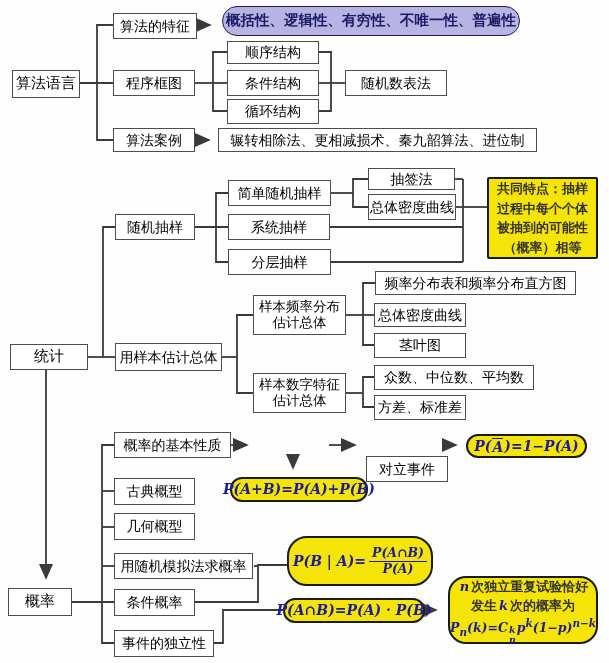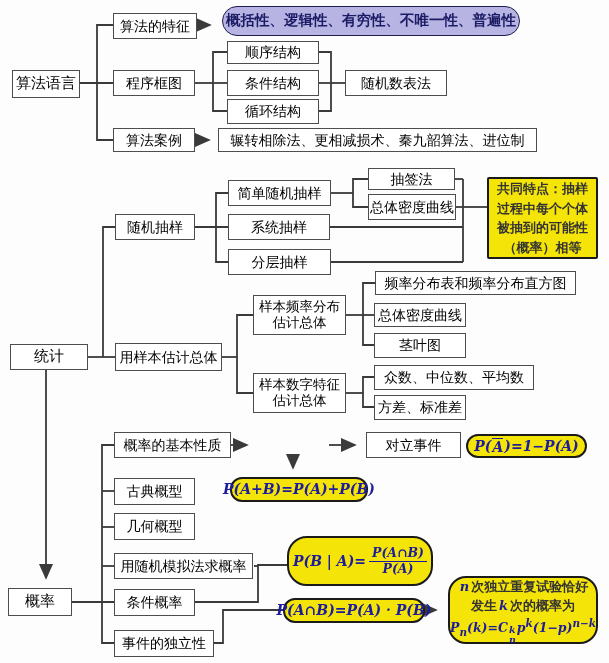--- a/index.html
+++ b/index.html
@@ -141,21 +141,21 @@
   <div class="bx" style="left:374px;top:333px;width:92px;height:25px">茎叶图</div>
 
   <div class="bx" style="left:374px;top:365px;width:160px;height:25px">众数、中位数、平均数</div>
   <div class="bx" style="left:374px;top:395px;width:92px;height:25px">方差、标准差</div>
 
   <div class="bx root" style="left:8px;top:588px;width:64px;height:28px">概率</div>
 
   <div class="bx" style="left:114px;top:432px;width:117px;height:26px">概率的基本性质</div>
 
 
-  <div class="bx" style="left:366px;top:432px;width:95px;height:26px">对立事件</div>
+  <div class="bx" style="left:366px;top:456px;width:82px;height:26px">对立事件</div>
 
   <div class="bx yellow formula" style="left:466px;top:434px;width:121px;height:24px;border-radius:12px">
     <span>P(</span>
       <span class="bar">A</span>
       <span>)=1−P(A)</span>
   </div>
 
   <div class="bx yellow formula" style="left:230px;top:477px;width:138px;height:25px;border-radius:12px">P(A+B)=P(A)+P(B)</div>
 
   <div class="bx" style="left:114px;top:478px;width:81px;height:27px">古典概型</div>

